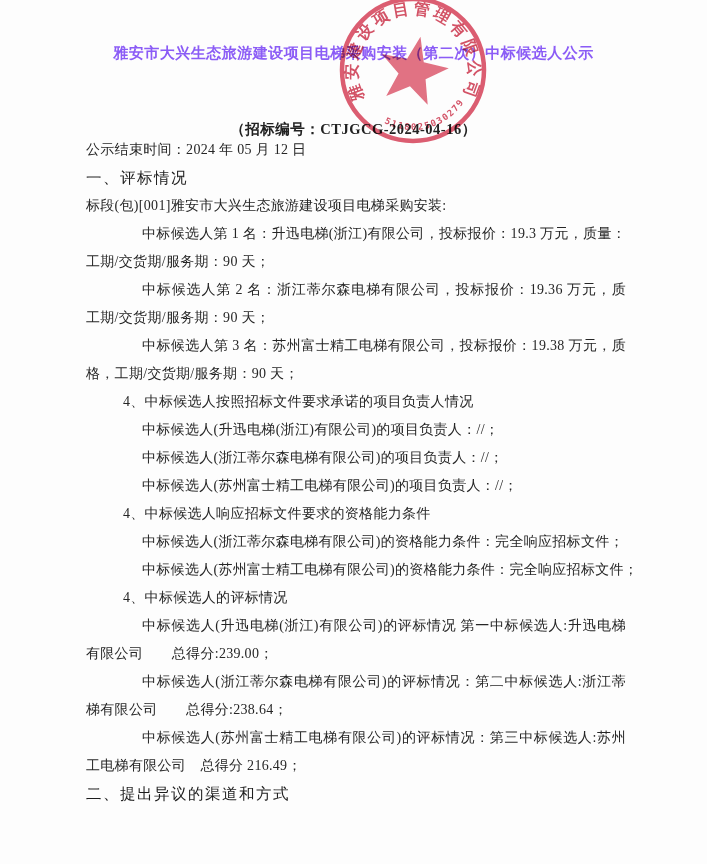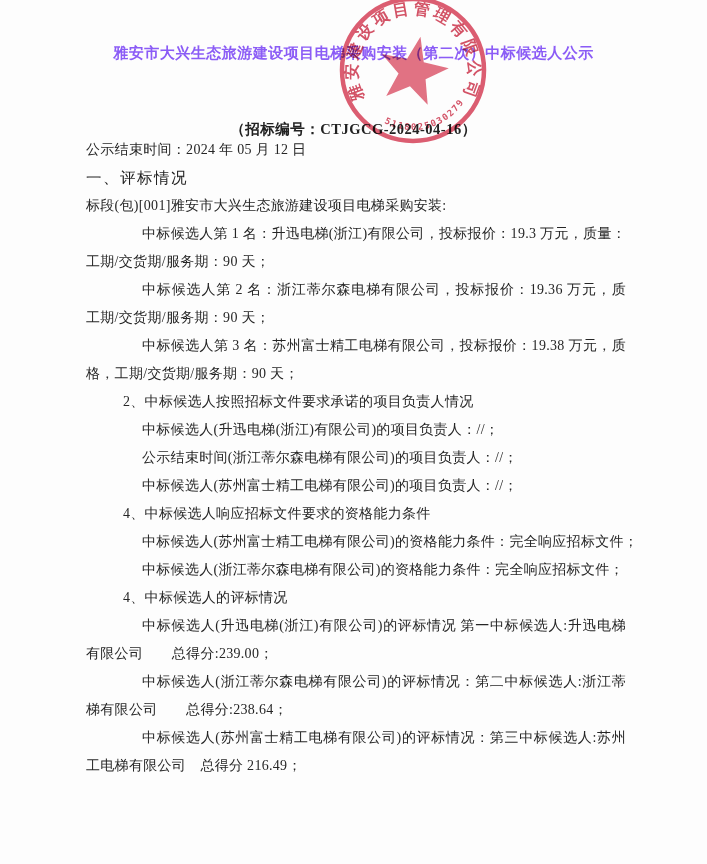--- a/index.html
+++ b/index.html
@@ -72,34 +72,35 @@
   <div class="content">
     <div class="line">公示结束时间：2024 年 05 月 12 日</div>
     <div class="line h">一、评标情况</div>
     <div class="line">标段(包)[001]雅安市大兴生态旅游建设项目电梯采购安装:</div>
     <div class="line first fill">中标候选人第 1 名：升迅电梯(浙江)有限公司，投标报价：19.3 万元，质量：合格，</div>
     <div class="line">工期/交货期/服务期：90 天；</div>
     <div class="line first fill">中标候选人第 2 名：浙江蒂尔森电梯有限公司，投标报价：19.36 万元，质量：合格，</div>
     <div class="line">工期/交货期/服务期：90 天；</div>
     <div class="line first fill">中标候选人第 3 名：苏州富士精工电梯有限公司，投标报价：19.38 万元，质量：合</div>
     <div class="line">格，工期/交货期/服务期：90 天；</div>
-    <div class="line num">2、中标候选人按照招标文件要求承诺的项目负责人情况</div>
+    <div class="line num">4、中标候选人按照招标文件要求承诺的项目负责人情况</div>
     <div class="line first">中标候选人(升迅电梯(浙江)有限公司)的项目负责人：//；</div>
-    <div class="line first">公示结束时间(浙江蒂尔森电梯有限公司)的项目负责人：//；</div>
+    <div class="line first">中标候选人(浙江蒂尔森电梯有限公司)的项目负责人：//；</div>
     <div class="line first">中标候选人(苏州富士精工电梯有限公司)的项目负责人：//；</div>
     <div class="line num">4、中标候选人响应招标文件要求的资格能力条件</div>
+    <div class="line first">中标候选人(浙江蒂尔森电梯有限公司)的资格能力条件：完全响应招标文件；</div>
     <div class="line first">中标候选人(苏州富士精工电梯有限公司)的资格能力条件：完全响应招标文件；</div>
-    <div class="line first">中标候选人(浙江蒂尔森电梯有限公司)的资格能力条件：完全响应招标文件；</div>
     <div class="line num">4、中标候选人的评标情况</div>
     <div class="line first fill">中标候选人(升迅电梯(浙江)有限公司)的评标情况 第一中标候选人:升迅电梯(浙江)</div>
     <div class="line">有限公司　　总得分:239.00；</div>
     <div class="line first fill">中标候选人(浙江蒂尔森电梯有限公司)的评标情况：第二中标候选人:浙江蒂尔森电</div>
     <div class="line">梯有限公司　　总得分:238.64；</div>
     <div class="line first fill">中标候选人(苏州富士精工电梯有限公司)的评标情况：第三中标候选人:苏州富士精</div>
     <div class="line">工电梯有限公司　总得分 216.49；</div>
+    <div class="line h">二、提出异议的渠道和方式</div>
   </div>
 
   <div class="stamp">
     <svg width="152" height="152" viewBox="0 0 152 152" xmlns="http://www.w3.org/2000/svg">
       <defs>
         <path id="arcTop" d="M 27.5 104 A 56 56 0 1 1 124.5 104" fill="none"></path>
         <path id="arcBottom" d="M 46 128 A 60 60 0 0 0 128 106" fill="none"></path>
       </defs>
       <circle class="seal-ring" cx="76" cy="76" r="71"></circle>
       <polygon class="seal-star" transform="rotate(12 76 78)" points="76,42 84.5,66.3 110.2,66.9 89.8,82.5 97.2,107.1 76,92.5 54.8,107.1 62.2,82.5 41.8,66.9 67.5,66.3"></polygon>

